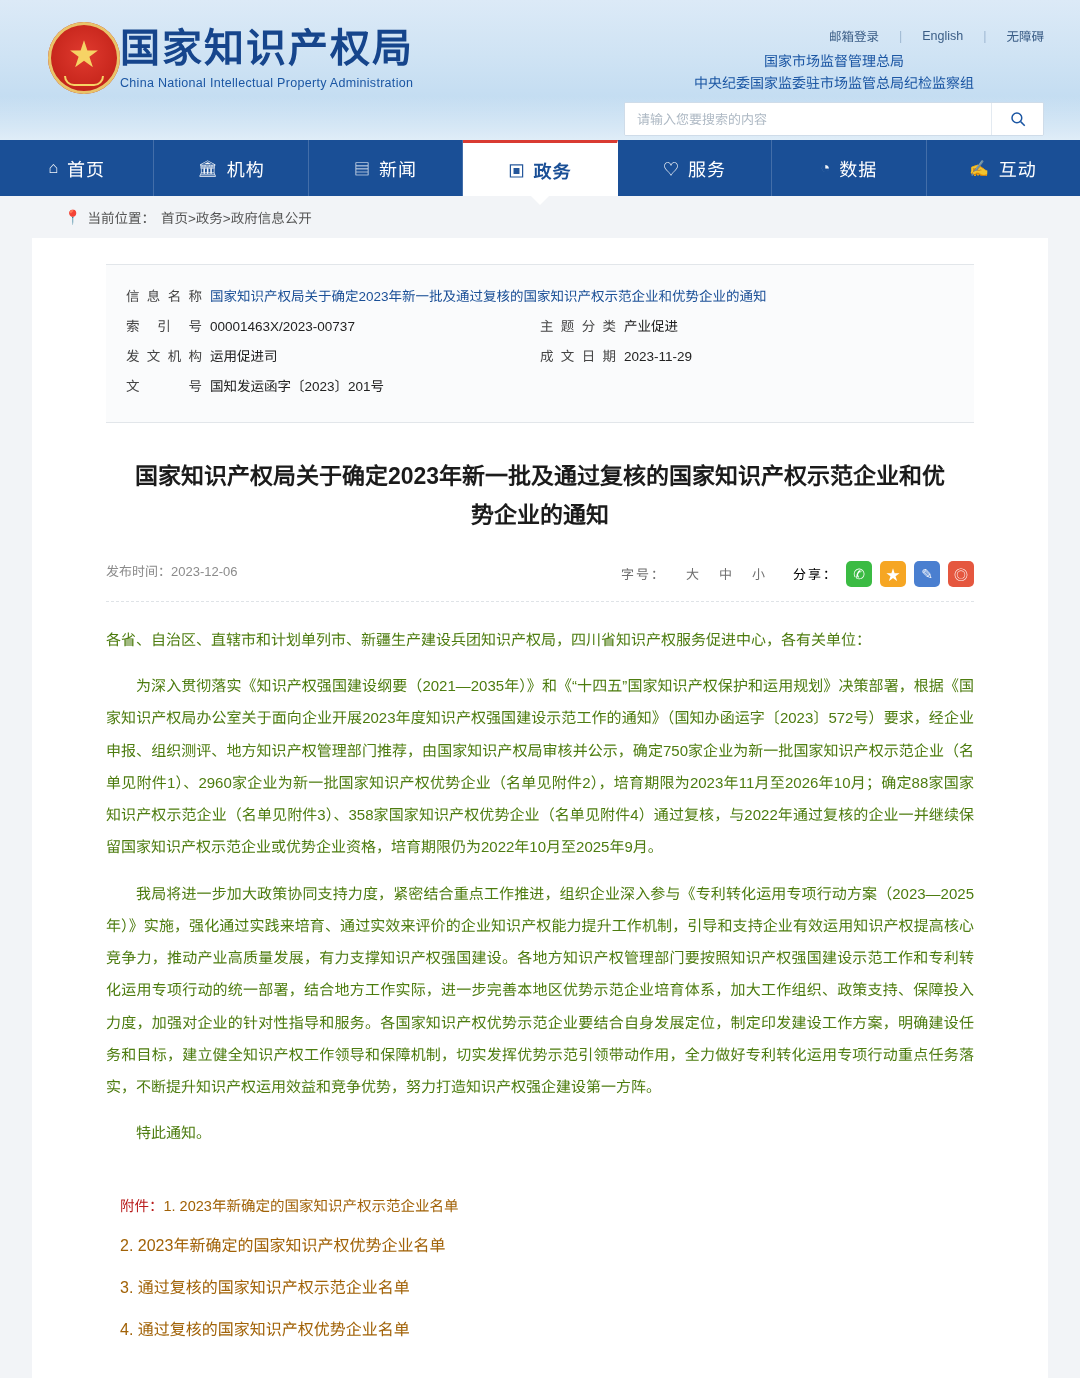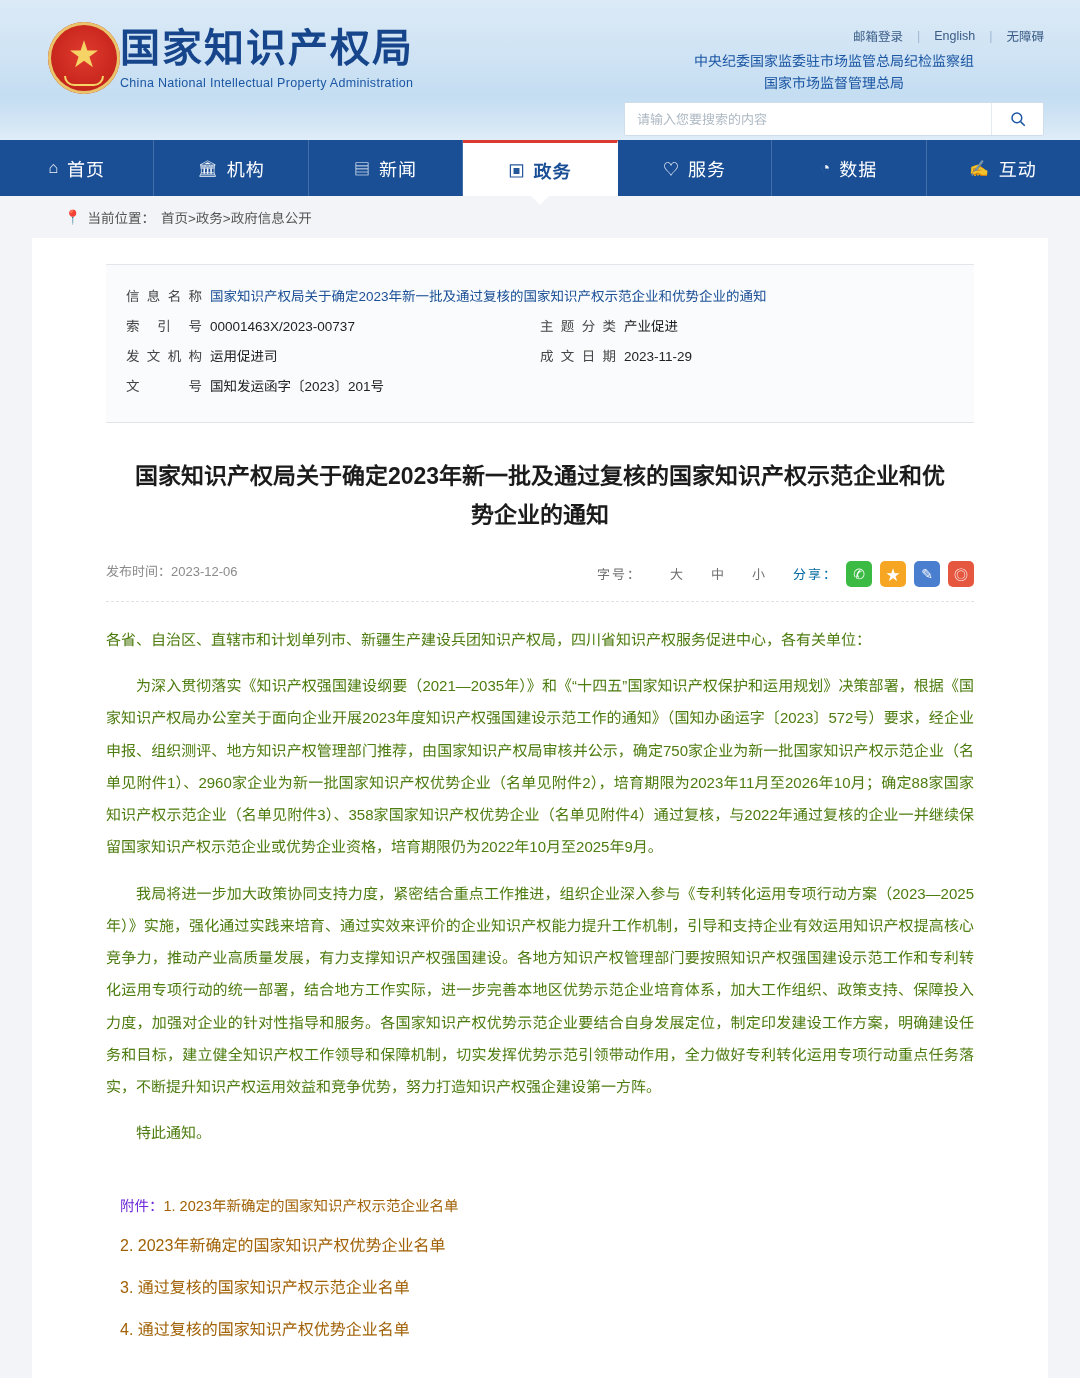--- a/index.html
+++ b/index.html
@@ -50,21 +50,21 @@
     font-size:40px; font-weight:bold; color:#16458c; letter-spacing:2px;
     line-height:1.15; font-family:"Liberation Serif", serif;
   }
   .brand .en{
     font-size:12.5px; color:#1b56a3; letter-spacing:.3px; margin-top:4px;
   }
 
   .header-right{ margin-left:auto; width:420px; padding-top:4px; }
   .toplinks{
     display:flex; justify-content:flex-end; align-items:center;
-    gap:14px; font-size:12.5px; color:#3a5d86; margin-bottom:6px;
+    gap:20px; font-size:12.5px; color:#3a5d86; margin-bottom:6px;
   }
   .toplinks span.sep{ color:#9fb9d2; }
   .toplinks a{ color:#3a5d86; text-decoration:none; }
   .org-lines{
     text-align:center; color:#1b56a3; font-size:14px; line-height:1.55;
     margin:0 0 8px 0;
   }
   .searchbar{
     display:flex; align-items:center;
     background:#fff; border:1px solid #cfdce9; border-radius:2px;
@@ -154,45 +154,45 @@
 
   
   .metabar{
     display:flex; align-items:flex-start;
     font-size:13px; color:#8b8b8b;
     border-bottom:1px dashed #dfe3e7;
     padding-bottom:14px;
   }
   .metabar .pubtime{ flex:0 0 auto; }
   .metabar .right{ margin-left:auto; display:flex; align-items:center; gap:12px; }
-  .fontsize{ display:flex; align-items:center; gap:28px; color:#6f6f6f; }
+  .fontsize{ display:flex; align-items:center; gap:20px; color:#6f6f6f; }
   .fontsize .lbl{ letter-spacing:2px; }
   .fontsize b{ font-weight:normal; cursor:pointer; }
   .share{ display:flex; align-items:center; gap:8px; margin-left:16px; }
-  .share .lbl{ letter-spacing:2px; color:#0369a1; }
+  .share .lbl{ letter-spacing:2px; color:#000000; }
   .sicon{
     width:26px;height:26px;border-radius:5px;
     display:flex;align-items:center;justify-content:center;
     color:#fff;font-size:14px; cursor:pointer;
   }
   .sicon.wechat{ background:#3bbb43; }
   .sicon.weibo{ background:#f6a623; }
   .sicon.qq{ background:#4a7fd0; }
   .sicon.more{ background:#e5573f; }
 
   
   .doc-body{ padding-top:22px; }
   .doc-body p{
     font-size:15px; line-height:2.15; color:#4d7c0f;
     margin:0 0 14px 0; text-align:justify;
   }
   .doc-body p.indent{ text-indent:2em; }
   .attach{ margin-top:38px; }
   .attach-row{ display:flex; font-size:14.5px; line-height:2.6; }
-  .attach-label{ flex:0 0 auto; color:#6d28d9; padding-left:14px;}
+  .attach-label{ flex:0 0 auto; color:#b91c1c; padding-left:14px;}
   .attach-link{ color:#a16207; text-decoration:none; cursor:pointer; }
   .attach-list{ padding-left:14px; }
   .attach-list .attach-link{ display:block; line-height:2.6; }
 </style>
 </head>
 <body>
 
 <div class="header">
   <div class="header-inner">
     <div class="emblem">
@@ -206,22 +206,22 @@
 
     <div class="header-right">
       <div class="toplinks">
         <a>邮箱登录</a>
         <span class="sep">|</span>
         <a>English</a>
         <span class="sep">|</span>
         <a>无障碍</a>
       </div>
       <div class="org-lines">
+        <div>国家市场监督管理总局</div>
         <div>中央纪委国家监委驻市场监管总局纪检监察组</div>
-        <div>国家市场监督管理总局</div>
       </div>
       <div class="searchbar">
         <input type="text" placeholder="请输入您要搜索的内容" style="">
         <button class="search-btn">
           <svg viewBox="0 0 24 24">
             <circle cx="10.5" cy="10.5" r="6.5"></circle>
             <line x1="15.5" y1="15.5" x2="21" y2="21"></line>
           </svg>
         </button>
       </div>

